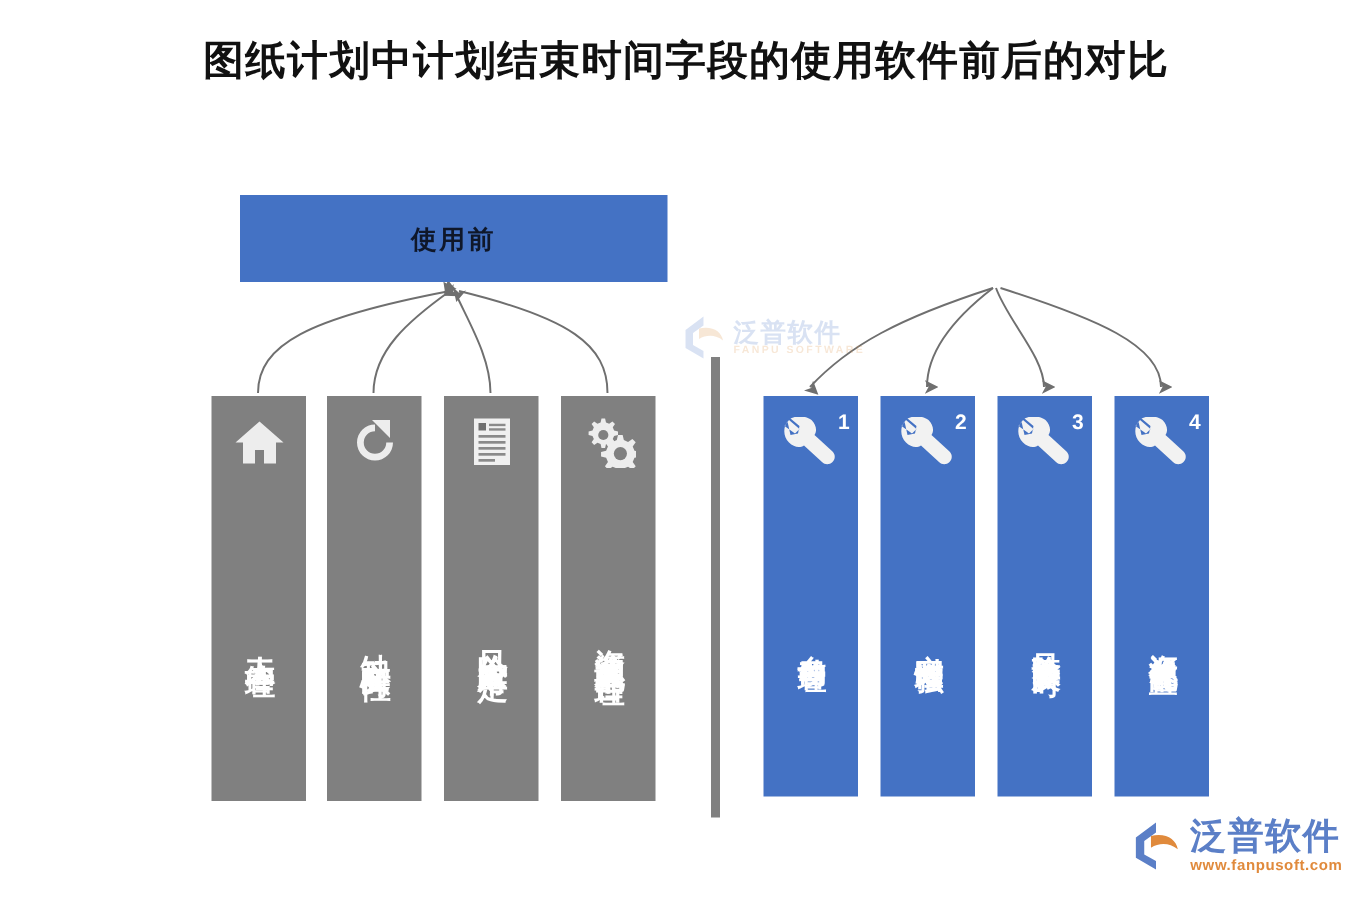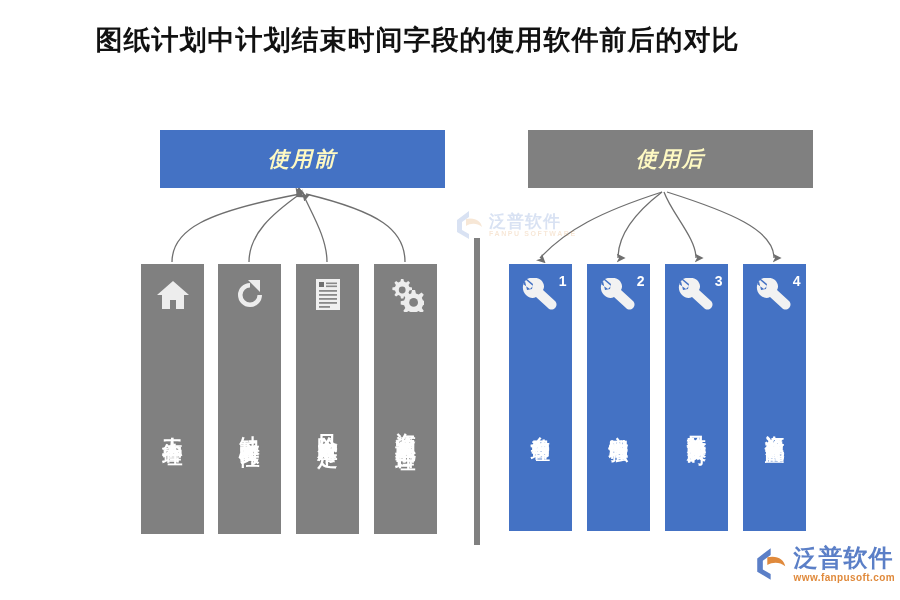--- a/index.html
+++ b/index.html
@@ -8,26 +8,27 @@
     font-family:"Liberation Sans","DejaVu Sans",sans-serif;
     position:relative;
   }
   #stage{position:absolute;left:0;top:0;width:900px;height:600px;}
 
   
   .title{
     position:absolute;left:0;top:22px;width:835px;text-align:center;
     font-size:27px;font-weight:bold;color:#111111;letter-spacing:1px;
     white-space:nowrap;
+    padding-left:40px;
   }
 
   
   .banner{
     position:absolute;display:flex;align-items:center;justify-content:center;
-    color:#fef9c3;font-size:21px;font-weight:bold;letter-spacing:2px;font-style:italic;
+    color:#0f172a;font-size:17px;font-weight:bold;letter-spacing:2px;
   }
   .banner.before{left:160px;top:130px;width:285px;height:58px;background:#4472c4;}
   .banner.after {left:528px;top:130px;width:285px;height:58px;background:#808080;}
 
   
   .divider{
     position:absolute;left:474px;top:238px;width:6px;height:307px;
     background:#808080;
   }
 
@@ -103,23 +104,20 @@
       <path d="M662,192 C600,212 566,230 540,258" marker-end="url(#arrDown)"></path>
       <path d="M662,192 C636,212 618,234 618,258" marker-end="url(#arrDown)"></path>
       <path d="M664,192 C672,214 696,238 696,258" marker-end="url(#arrDown)"></path>
       <path d="M667,192 C730,212 774,230 774,258" marker-end="url(#arrDown)"></path>
     </g>
   </svg>
 
   <div class="banner before">
     <span>使用前</span>
   </div>
-  <div class="banner after">
-    <span>使用后</span>
-  </div>
 
   <div class="divider"></div>
 
   <div class="col gray" style="left:141px;">
     <div class="col-icon">
       <svg width="34" height="32" viewBox="0 0 34 32">
         <path d="M17 2 L33 16 L28 16 L28 30 L20 30 L20 21 L14 21 L14 30 L6 30 L6 16 L1 16 Z" fill="#ededed"></path>
       </svg>
     </div>
     <div class="col-label">人工管理</div>

